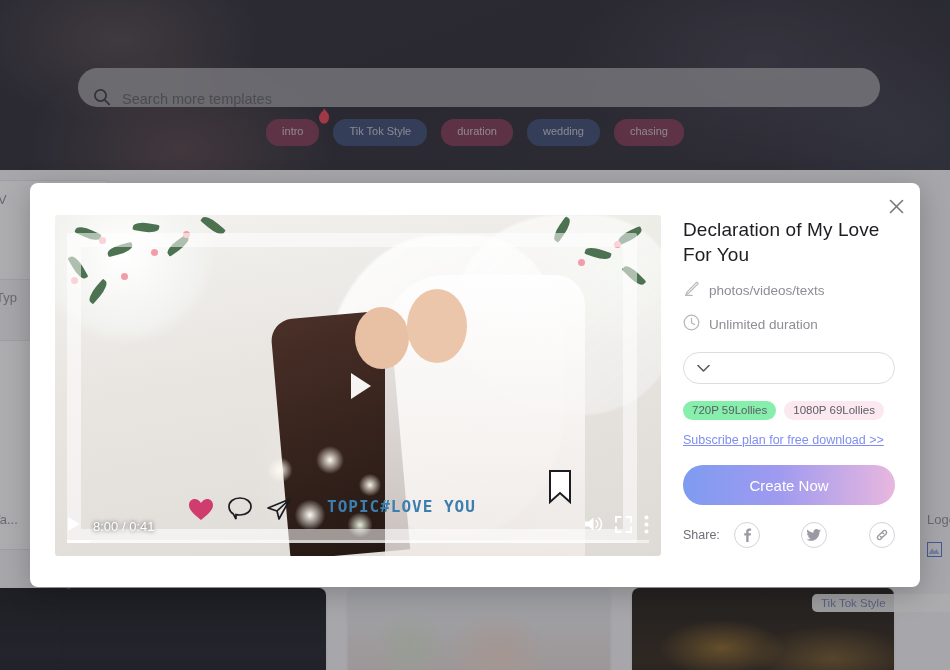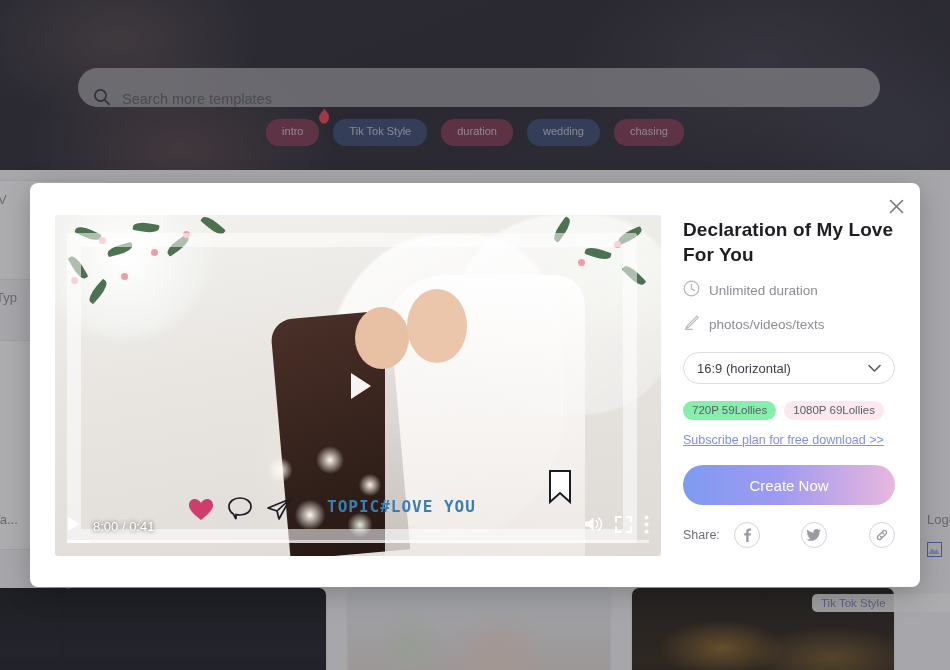--- a/index.html
+++ b/index.html
@@ -270,21 +270,21 @@
     position: absolute; left: 0; top: 0; height: 3px; width: 4%;
     background: #fff;
   }
 
   
   .panel {
     position: absolute; left: 653px; top: 34px;
     width: 212px;
   }
   .m-title {
-    font-size: 19px; font-weight: 700;
+    font-size: 19px; font-weight: 400;
     color: #1d1d22;
     line-height: 1.32;
     letter-spacing: .1px;
   }
   .meta-row {
     display: flex; align-items: center; gap: 9px;
     margin-top: 13px;
   }
   .meta-text { font-size: 13.5px; color: #8d8d94; }
   .ratio-select {
@@ -517,39 +517,38 @@
       </div>
     </div>
 
     <div class="panel">
 
       <div class="m-title">Declaration of My Love For You</div>
 
       <div class="meta-row">
         <span>
           <svg width="17" height="17" viewBox="0 0 17 17">
-            <circle cx="8.5" cy="8.5" r="7.3" fill="none" stroke="#b6b6bd" stroke-width="1.2"></circle>
-            <path d="M8.5 4.3 L8.5 8.8 L11.6 10.6" fill="none" stroke="#b6b6bd" stroke-width="1.2" stroke-linecap="round"></path>
-          </svg>
-        </span>
-        <span class="meta-text">Unlimited duration</span>
+            <path d="M13.8 2.2 L15.2 3.6 L5.6 13.2 L3 14.4 L4.2 11.8 Z" fill="none" stroke="#b6b6bd" stroke-width="1.2" stroke-linejoin="round"></path>
+            <line x1="2.6" y1="15.4" x2="9.2" y2="15.4" stroke="#b6b6bd" stroke-width="1.2" stroke-linecap="round"></line>
+          </svg>
+        </span>
+        <span class="meta-text">photos/videos/texts</span>
       </div>
 
       <div class="meta-row">
         <span>
           <svg width="17" height="17" viewBox="0 0 17 17">
-            <path d="M13.8 2.2 L15.2 3.6 L5.6 13.2 L3 14.4 L4.2 11.8 Z" fill="none" stroke="#b6b6bd" stroke-width="1.2" stroke-linejoin="round"></path>
-            <line x1="2.6" y1="15.4" x2="9.2" y2="15.4" stroke="#b6b6bd" stroke-width="1.2" stroke-linecap="round"></line>
-          </svg>
-        </span>
-        <span class="meta-text">photos/videos/texts</span>
+            <circle cx="8.5" cy="8.5" r="7.3" fill="none" stroke="#b6b6bd" stroke-width="1.2"></circle>
+            <path d="M8.5 4.3 L8.5 8.8 L11.6 10.6" fill="none" stroke="#b6b6bd" stroke-width="1.2" stroke-linecap="round"></path>
+          </svg>
+        </span>
+        <span class="meta-text">Unlimited duration</span>
       </div>
 
       <div class="ratio-select">
-        <span class="ratio-label">16:9 (horizontal)</span>
         <span>
           <svg width="13" height="9" viewBox="0 0 13 9">
             <path d="M1 1.5 L6.5 7 L12 1.5" fill="none" stroke="#55555e" stroke-width="1.5" stroke-linecap="round" stroke-linejoin="round"></path>
           </svg>
         </span>
       </div>
 
       <div class="quality-row">
         <span class="qbadge b720">720P 59Lollies</span>
         <span class="qbadge b1080">1080P 69Lollies</span>

